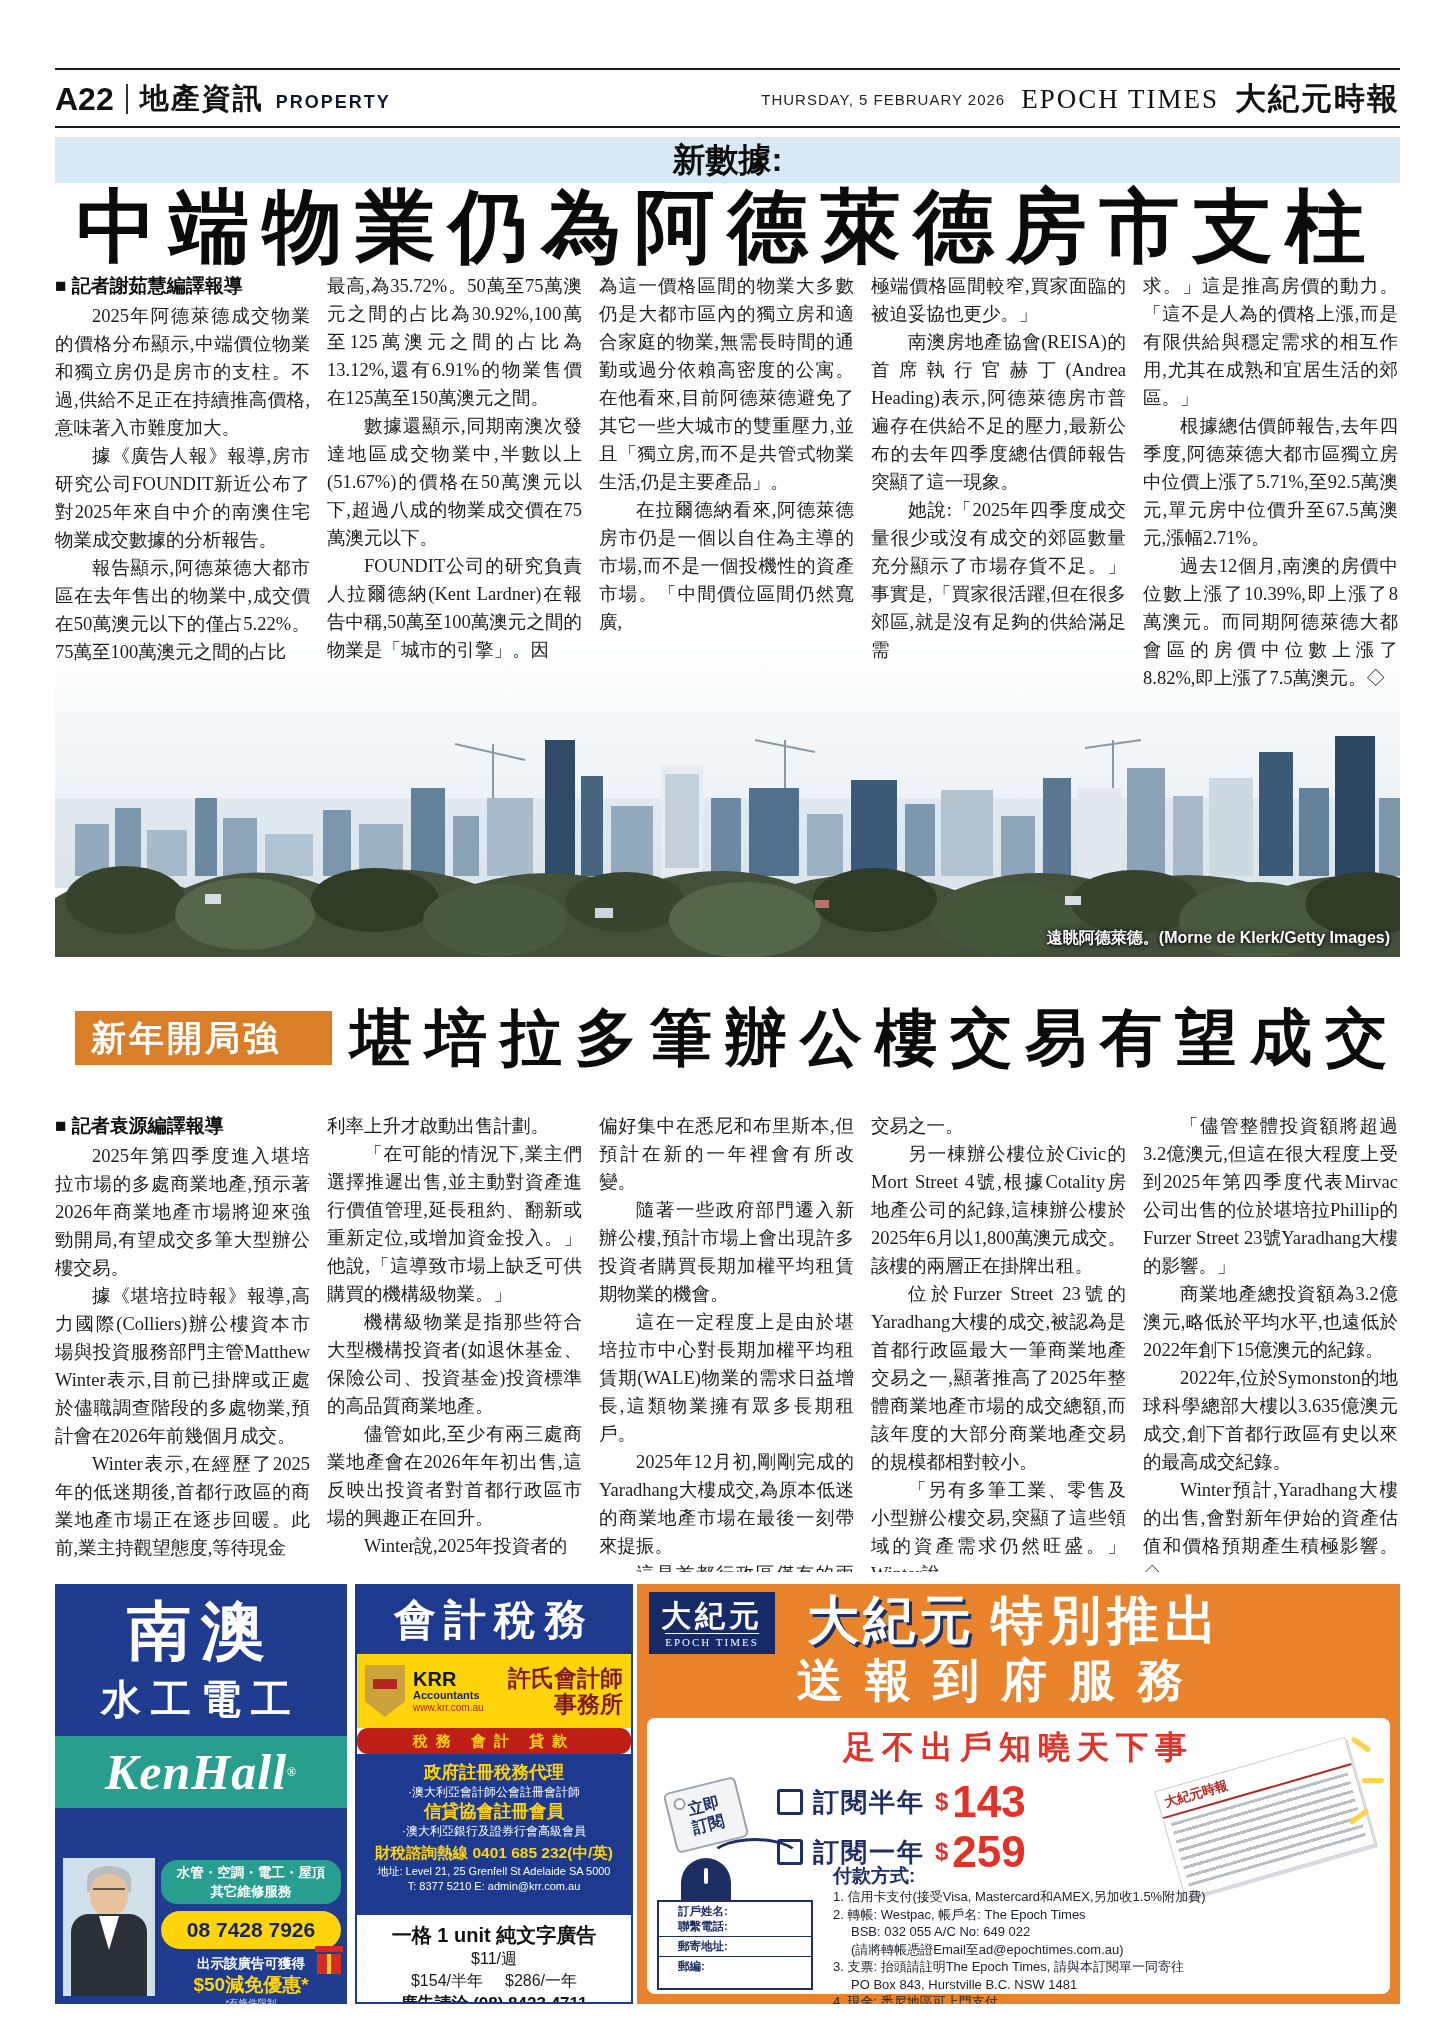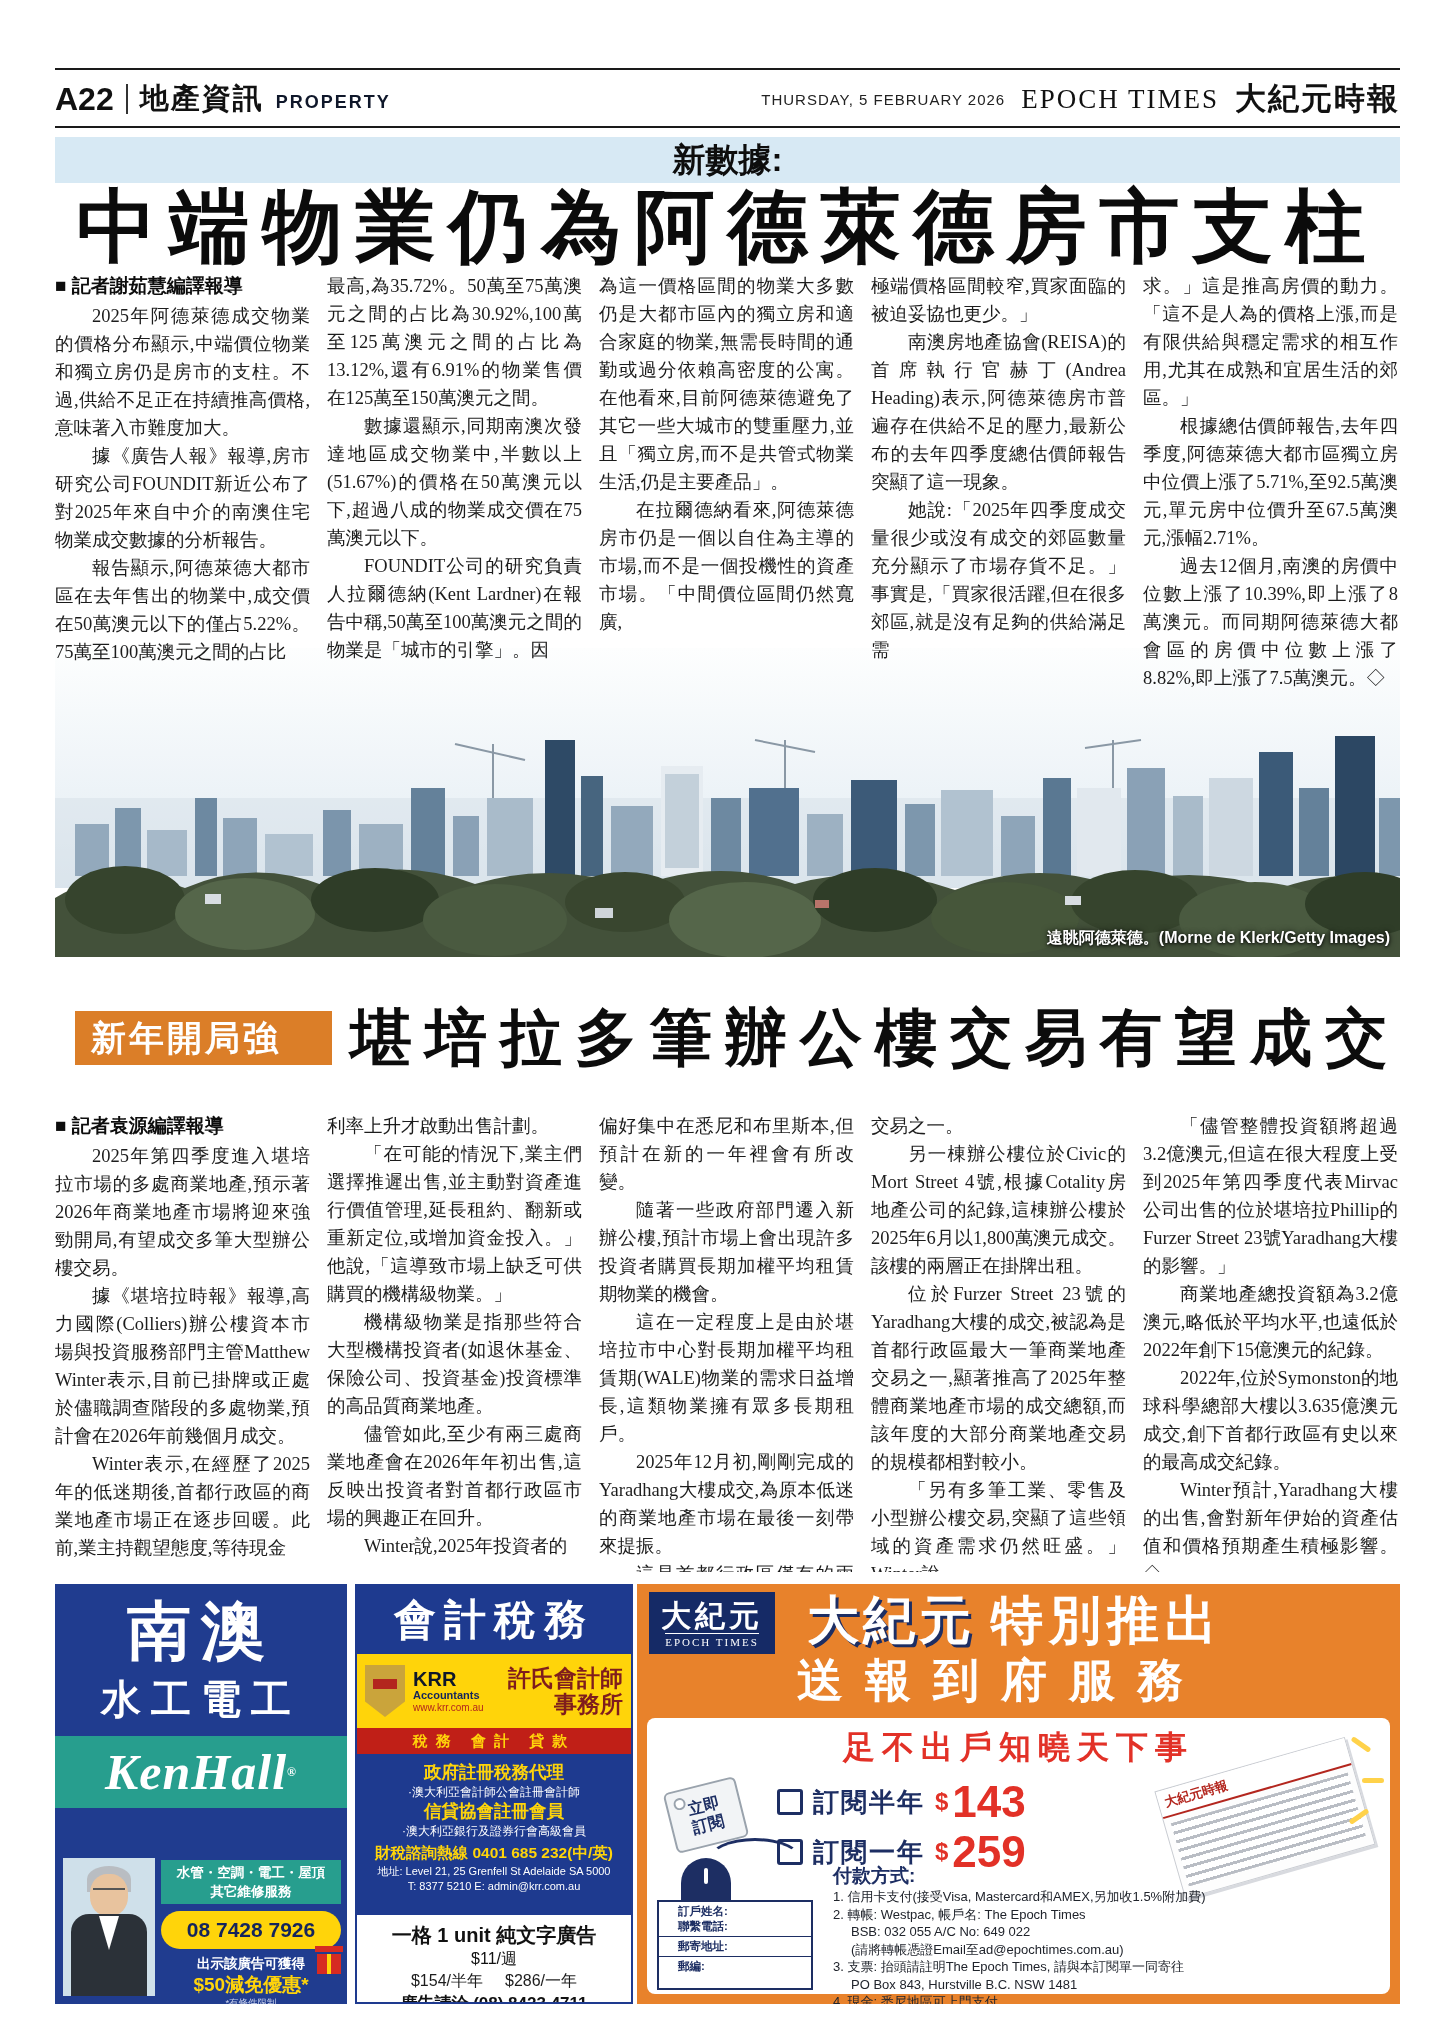--- a/index.html
+++ b/index.html
@@ -65,21 +65,21 @@
             font-size:50px;font-weight:900;font-style:italic;letter-spacing:1px;}
   .ad1-band sup{font-size:12px;font-style:normal;}
   .ad1-photo{position:absolute;left:8px;top:274px;width:92px;height:138px;background:#cfe0ea;overflow:hidden;}
   .man-hair{position:absolute;left:24px;top:8px;width:44px;height:26px;border-radius:50% 50% 0 0;background:#b9bdc2;}
   .man-face{position:absolute;left:27px;top:16px;width:38px;height:42px;border-radius:45%;background:#e8c39e;}
   .man-glasses{position:absolute;left:30px;top:30px;width:32px;height:8px;border-top:2px solid #555;}
   .man-suit{position:absolute;left:8px;top:56px;width:76px;height:82px;border-radius:18px 18px 0 0;background:#2b3138;}
   .man-shirt{position:absolute;left:36px;top:58px;width:20px;height:34px;background:#fff;clip-path:polygon(0 0,100% 0,50% 100%);}
   .ad1-right{position:absolute;left:106px;top:276px;width:180px;}
   .ad1-chip{background:#279e8e;color:#fff;font-family:"Liberation Sans",sans-serif;
-            font-size:13.5px;font-weight:800;text-align:center;padding:3px 2px;line-height:19px;}
+            font-size:13.5px;font-weight:800;text-align:center;padding:3px 2px;line-height:19px;border-radius:16px;}
   .ad1-phone{margin-top:7px;background:#ffd40a;border-radius:20px;height:38px;line-height:38px;
              text-align:center;color:#14245c;font-family:"Liberation Sans",sans-serif;
              font-size:21px;font-weight:900;}
   .ad1-offer1{margin-top:6px;color:#fff;font-family:"Liberation Sans",sans-serif;
               font-size:13.5px;font-weight:700;text-align:center;}
   .ad1-offer2{color:#ffd40a;font-family:"Liberation Sans",sans-serif;font-size:19px;
               font-weight:900;text-align:center;line-height:24px;}
   .ad1-note{color:#cdd5ee;font-family:"Liberation Sans",sans-serif;font-size:9.5px;text-align:center;}
   .gift{position:absolute;right:6px;bottom:30px;width:24px;height:20px;background:#d62b22;}
   .gift:before{content:"";position:absolute;left:10px;top:0;width:4px;height:20px;background:#ffd40a;}
@@ -93,21 +93,21 @@
             color:#fff;font-size:42px;font-weight:900;letter-spacing:8px;}
   .ad2-yellow{height:74px;background:#ffd40a;display:flex;align-items:center;padding:0 8px;gap:8px;}
   .crest{width:40px;height:52px;background:#caa43b;clip-path:polygon(0 0,100% 0,100% 70%,50% 100%,0 70%);position:relative;flex:0 0 auto;}
   .crest:before{content:"";position:absolute;left:8px;top:14px;width:24px;height:10px;background:#b3261e;}
   .ad2-krr{flex:1;}
   .krr-name{font-size:20px;font-weight:900;color:#0f172a;line-height:20px;}
   .krr-sub{font-size:11px;font-weight:700;color:#14245c;line-height:13px;}
   .krr-web{font-size:10px;color:#b3261e;line-height:12px;}
   .ad2-firm{text-align:right;color:#7f1d1d;font-weight:900;font-size:23px;line-height:26px;}
   .ad2-red{height:26px;background:#c01f17;display:flex;align-items:center;justify-content:center;
-           color:#ffd40a;font-size:15px;font-weight:800;letter-spacing:8px;}
+           color:#ffd40a;font-size:15px;font-weight:800;letter-spacing:8px;border-radius:11px;}
   .ad2-body{height:154px;background:#1e3a8f;text-align:center;padding-top:7px;}
   .cred{color:#ffd40a;font-size:17.5px;font-weight:800;line-height:23px;}
   .cred-sub{color:#fff;font-size:12px;line-height:16px;}
   .hotline{color:#ffd40a;font-size:15.5px;font-weight:800;line-height:22px;margin-top:3px;}
   .addr{color:#fff;font-size:11px;line-height:15px;}
   .ad2-foot{text-align:center;padding-top:7px;}
   .promo-t{font-size:20px;font-weight:900;color:#111;line-height:26px;}
   .promo-p{font-size:16px;color:#111;line-height:22px;}
   .promo-row{display:flex;justify-content:center;gap:22px;font-size:16px;line-height:22px;}
   .promo-c{font-size:17px;font-weight:900;color:#111;line-height:24px;}

